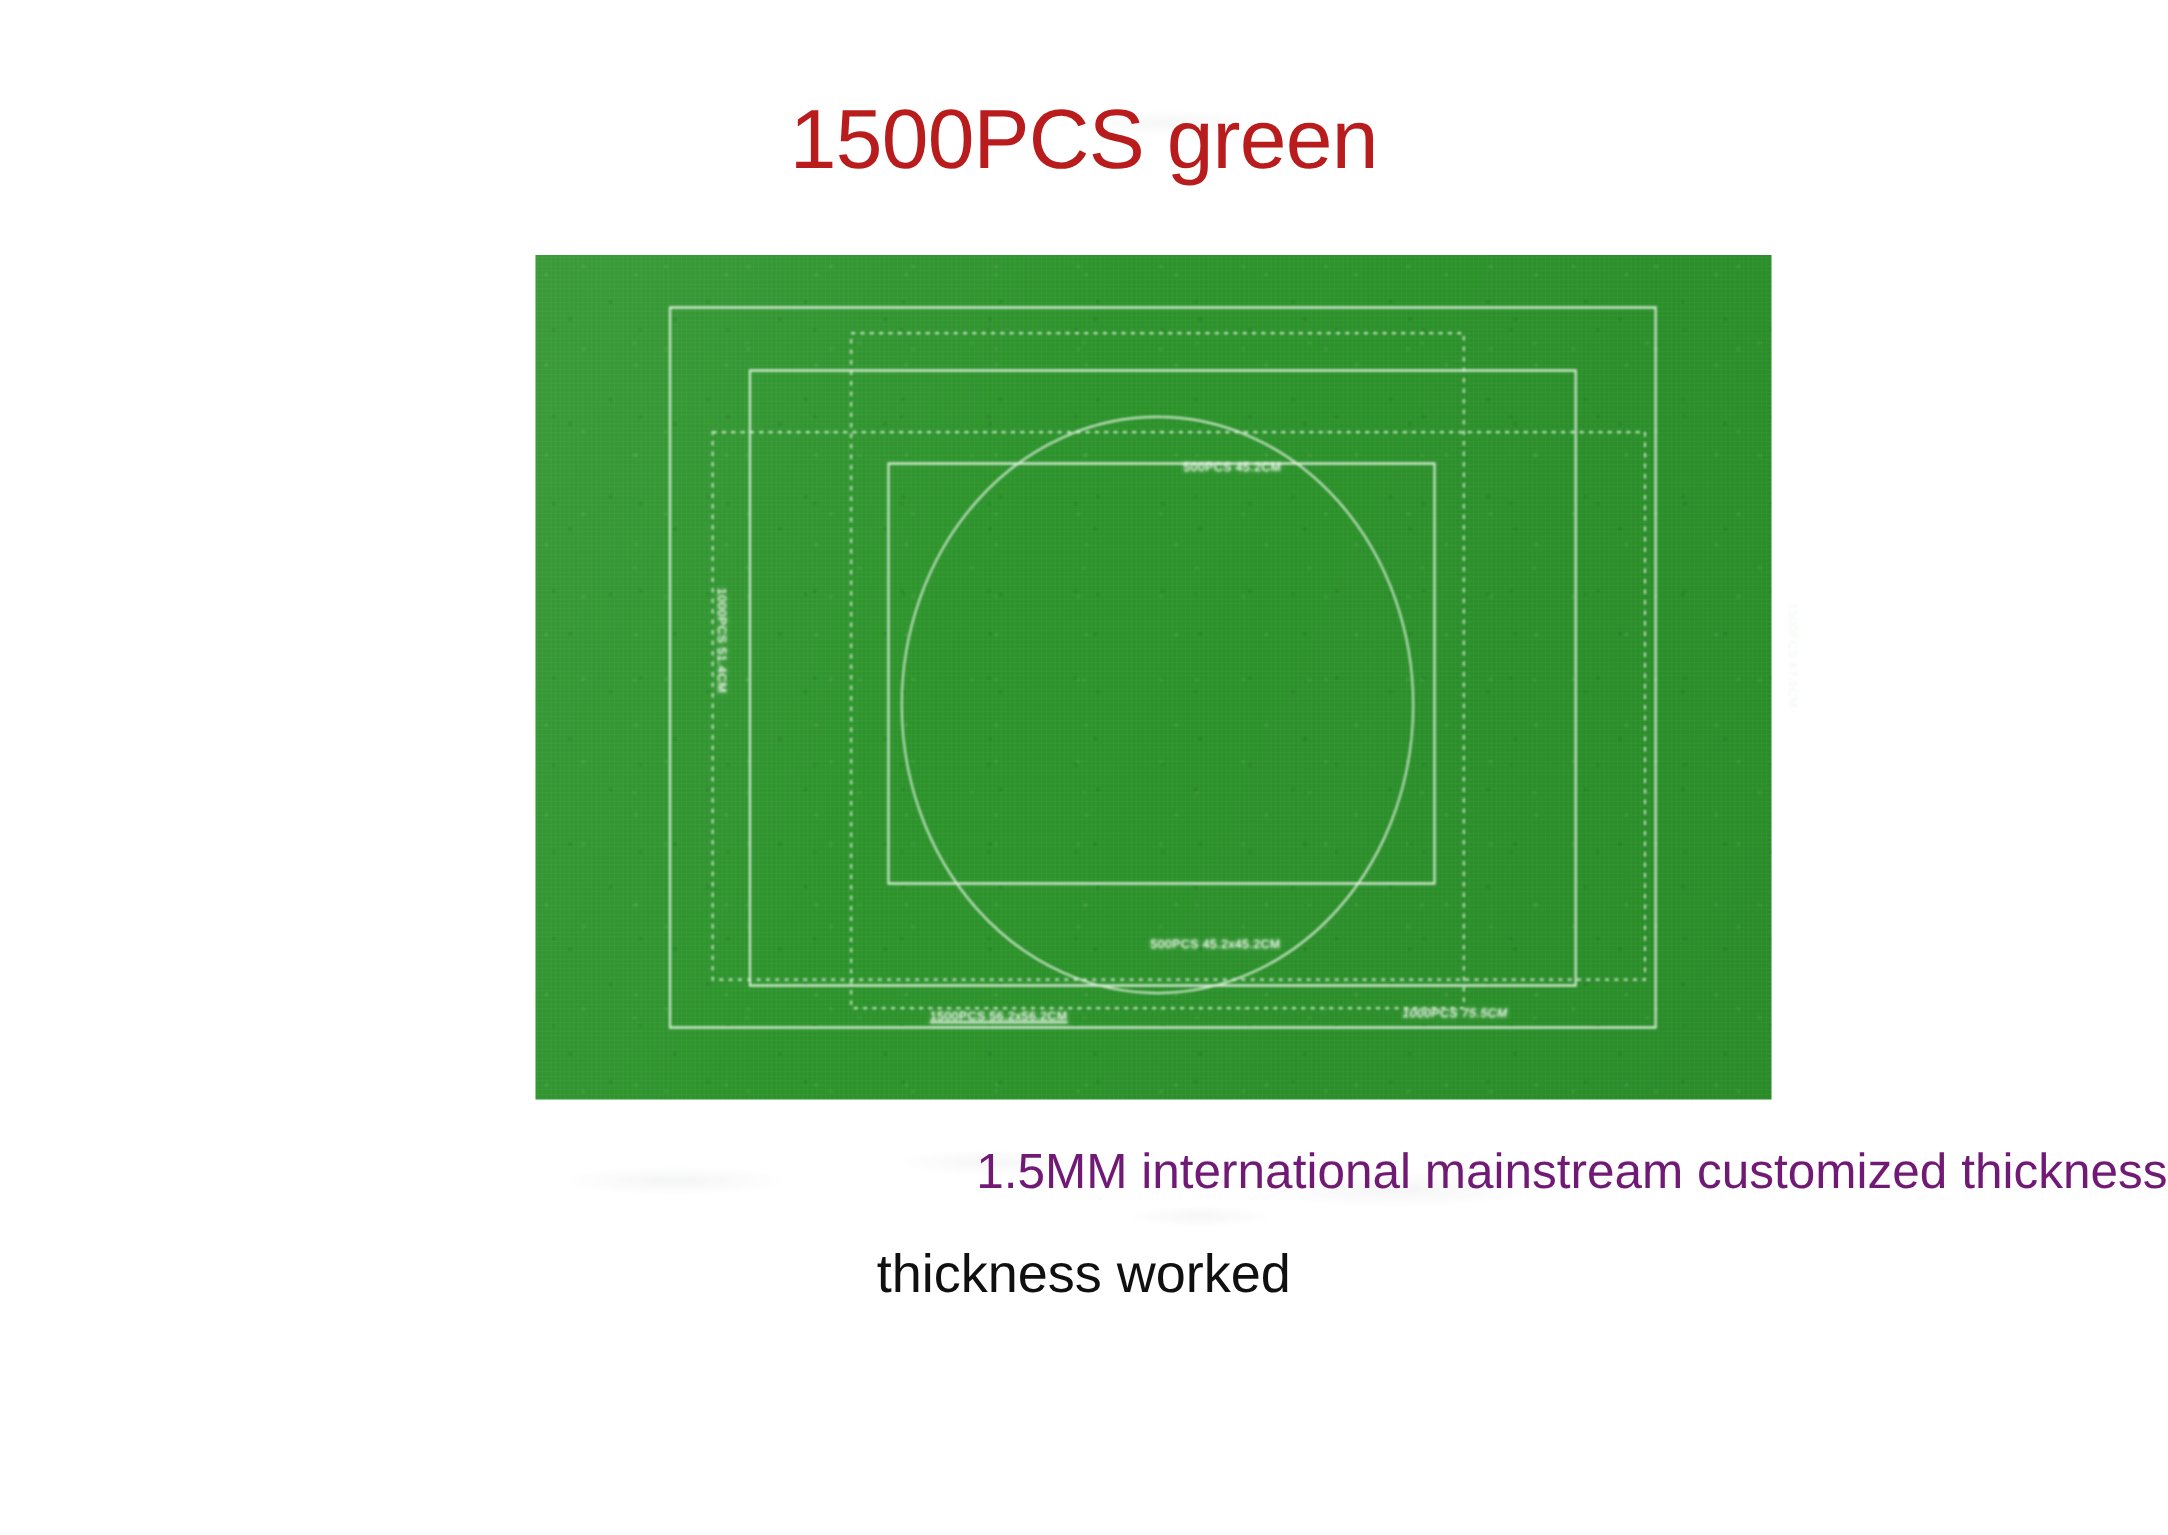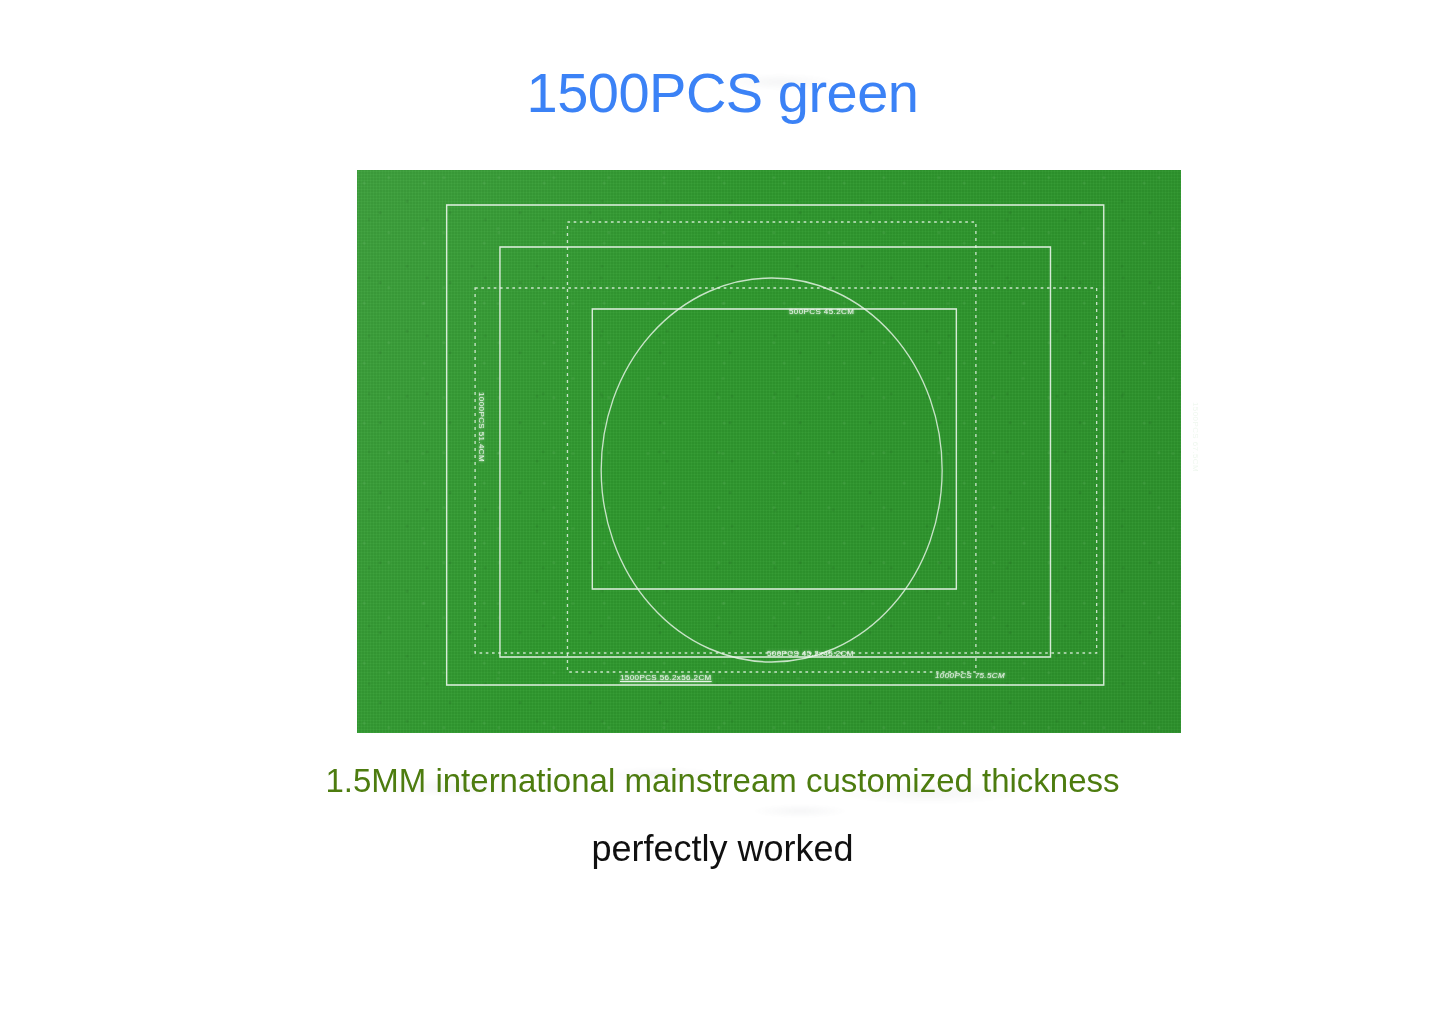--- a/index.html
+++ b/index.html
@@ -48,21 +48,21 @@
   .title {
     position: absolute;
     left: 0;
     top: 60px;
     width: 1445px;
     text-align: center;
     font-size: 56px;
     line-height: 66px;
     font-weight: 400;
     letter-spacing: -0.5px;
-    color: #3b82f6;
+    color: #b91c1c;
     white-space: nowrap;
   }
 
   
   .mat-wrap {
     position: absolute;
     left: 357px;
     top: 170px;
     width: 824px;
     height: 563px;
@@ -113,24 +113,24 @@
   .mat-label.vert {
     transform-origin: 0 0;
   }
 
   
   .caption-1 {
     position: absolute;
     left: 0;
     top: 760px;
     width: 1445px;
-    text-align: center;
+    text-align: right;
     font-size: 33px;
     line-height: 42px;
-    color: #4d7c0f;
+    color: #701a75;
     white-space: nowrap;
   }
   .caption-2 {
     position: absolute;
     left: 0;
     top: 826px;
     width: 1445px;
     text-align: center;
     font-size: 36px;
     line-height: 46px;
@@ -166,26 +166,26 @@
       </g>
 
       <g fill="none" stroke="#eef7ee" stroke-opacity="0.80" stroke-width="1.5" vector-effect="non-scaling-stroke">
         <circle cx="467" cy="300" r="192"></circle>
       </g>
     </svg>
   </div>
 
   <div class="mat-label" style="left:432px; top:137px;">500PCS 45.2CM</div>
 
-  <div class="mat-label" style="left:410px; top:479px;">500PCS 45.2x45.2CM</div>
+  <div class="mat-label" style="left:410px; top:455px;">500PCS 45.2x45.2CM</div>
 
   <div class="mat-label" style="left:578px; top:501px;font-style:italic;">1000PCS 75.5CM</div>
 
   <div class="mat-label" style="left:263px; top:503px;text-decoration:underline;">1500PCS 56.2x56.2CM</div>
 
   <div class="mat-label vert" style="left:129px; top:222px; transform: rotate(90deg);">1000PCS 51.4CM</div>
 
   <div class="mat-label vert" style="left:843px; top:232px; transform: rotate(90deg);">1500PCS 67.5CM</div>
 </div>
 
 <div class="caption-1">1.5MM international mainstream customized thickness</div>
 
-<div class="caption-2">perfectly worked</div>
+<div class="caption-2">thickness worked</div>
 
 </body></html>

